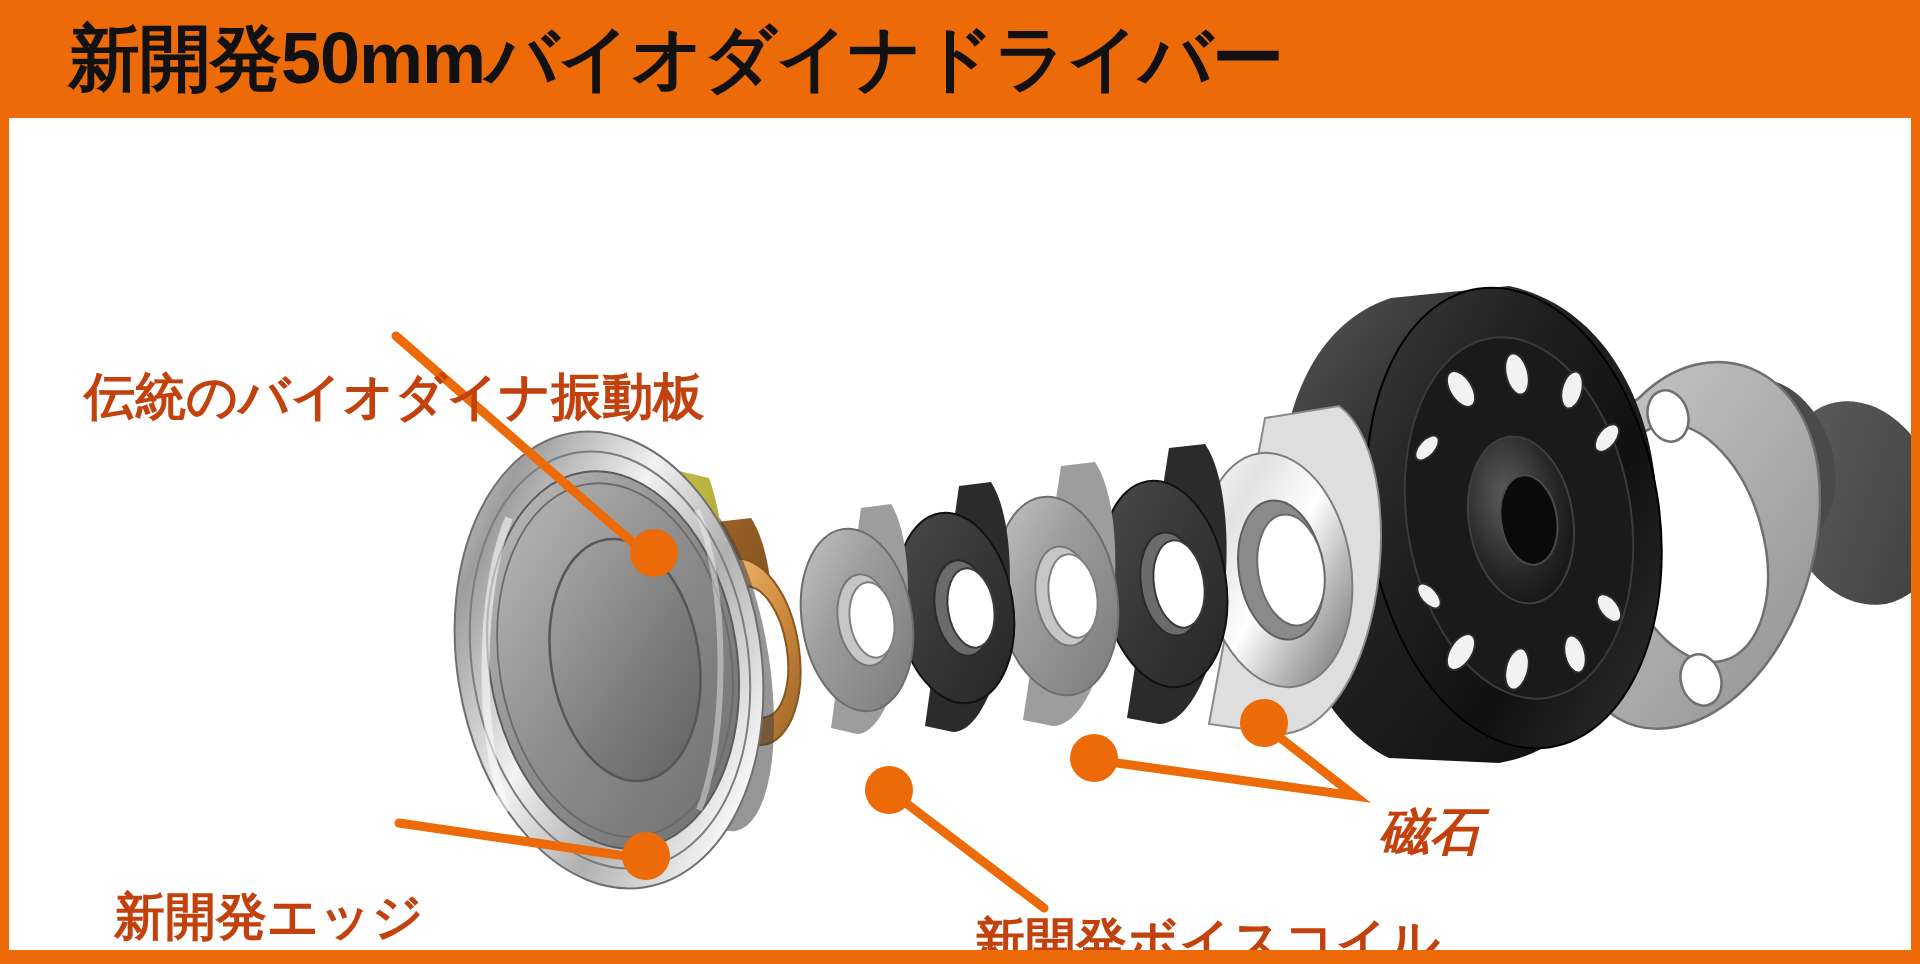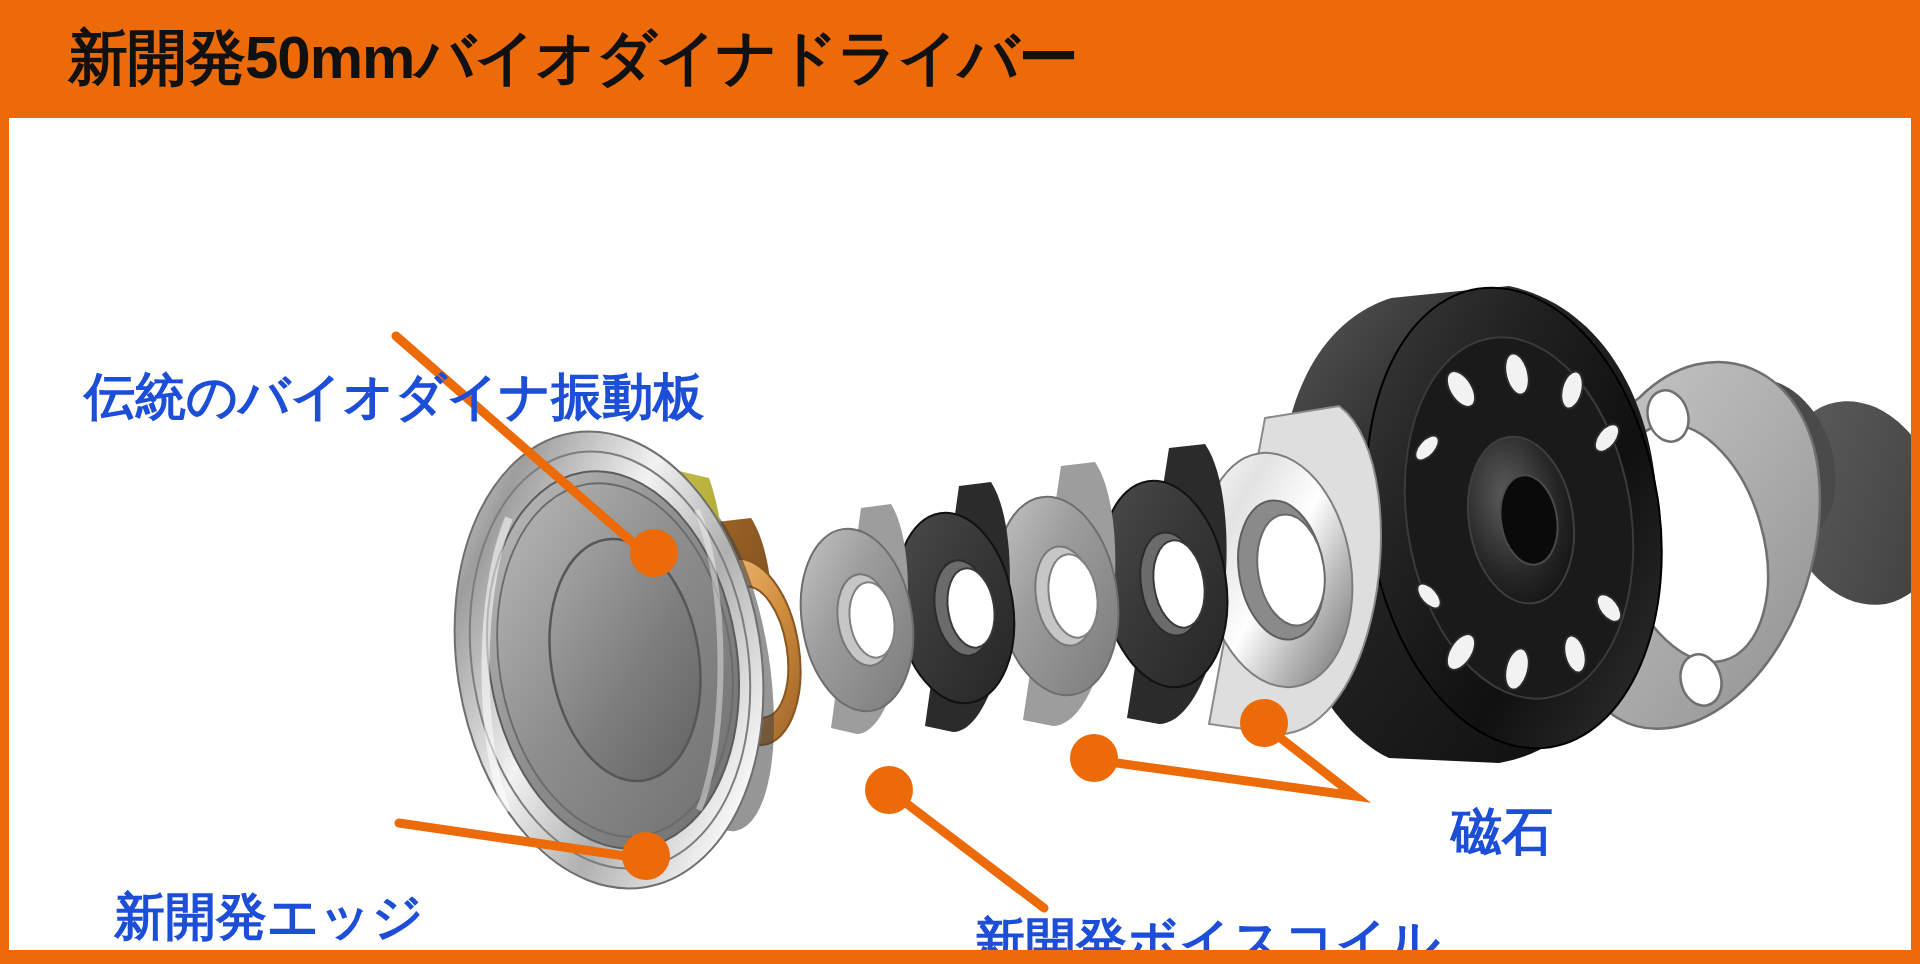--- a/index.html
+++ b/index.html
@@ -24,21 +24,21 @@
     top: 0;
     width: 1920px;
     height: 118px;
     background: #ec6a07;
     box-sizing: border-box;
   }
   #title-text {
     position: absolute;
     left: 68px;
     top: 8px;
-    font-size: 60px;
+    font-size: 72px;
     font-weight: bold;
     color: #111111;
     letter-spacing: -1px;
     white-space: nowrap;
     line-height: 100px;
   }
   #frame-left {
     position: absolute;
     left: 0;
     top: 118px;
@@ -75,28 +75,28 @@
   #diagram-svg {
     position: absolute;
     left: 0;
     top: 0;
   }
   
   .callout-label {
     position: absolute;
     font-size: 51px;
     font-weight: bold;
-    color: #1d4ed8;
+    color: #c2410c;
     white-space: nowrap;
     letter-spacing: 0px;
   }
   #label-diaphragm { left: 75px;   top: 245px; }
   #label-edge      { left: 105px;  top: 765px; text-align: right; }
   #label-voicecoil { left: 965px;  top: 790px; }
-  #label-magnet    { left: 1442px; top: 680px; }
+  #label-magnet    { left: 1370px; top: 680px; font-style: italic; }
 </style>
 </head>
 <body>
 
 <div id="page">
 
   <div id="title-bar">
     <div id="title-text">新開発50mmバイオダイナドライバー</div>
   </div>
 

